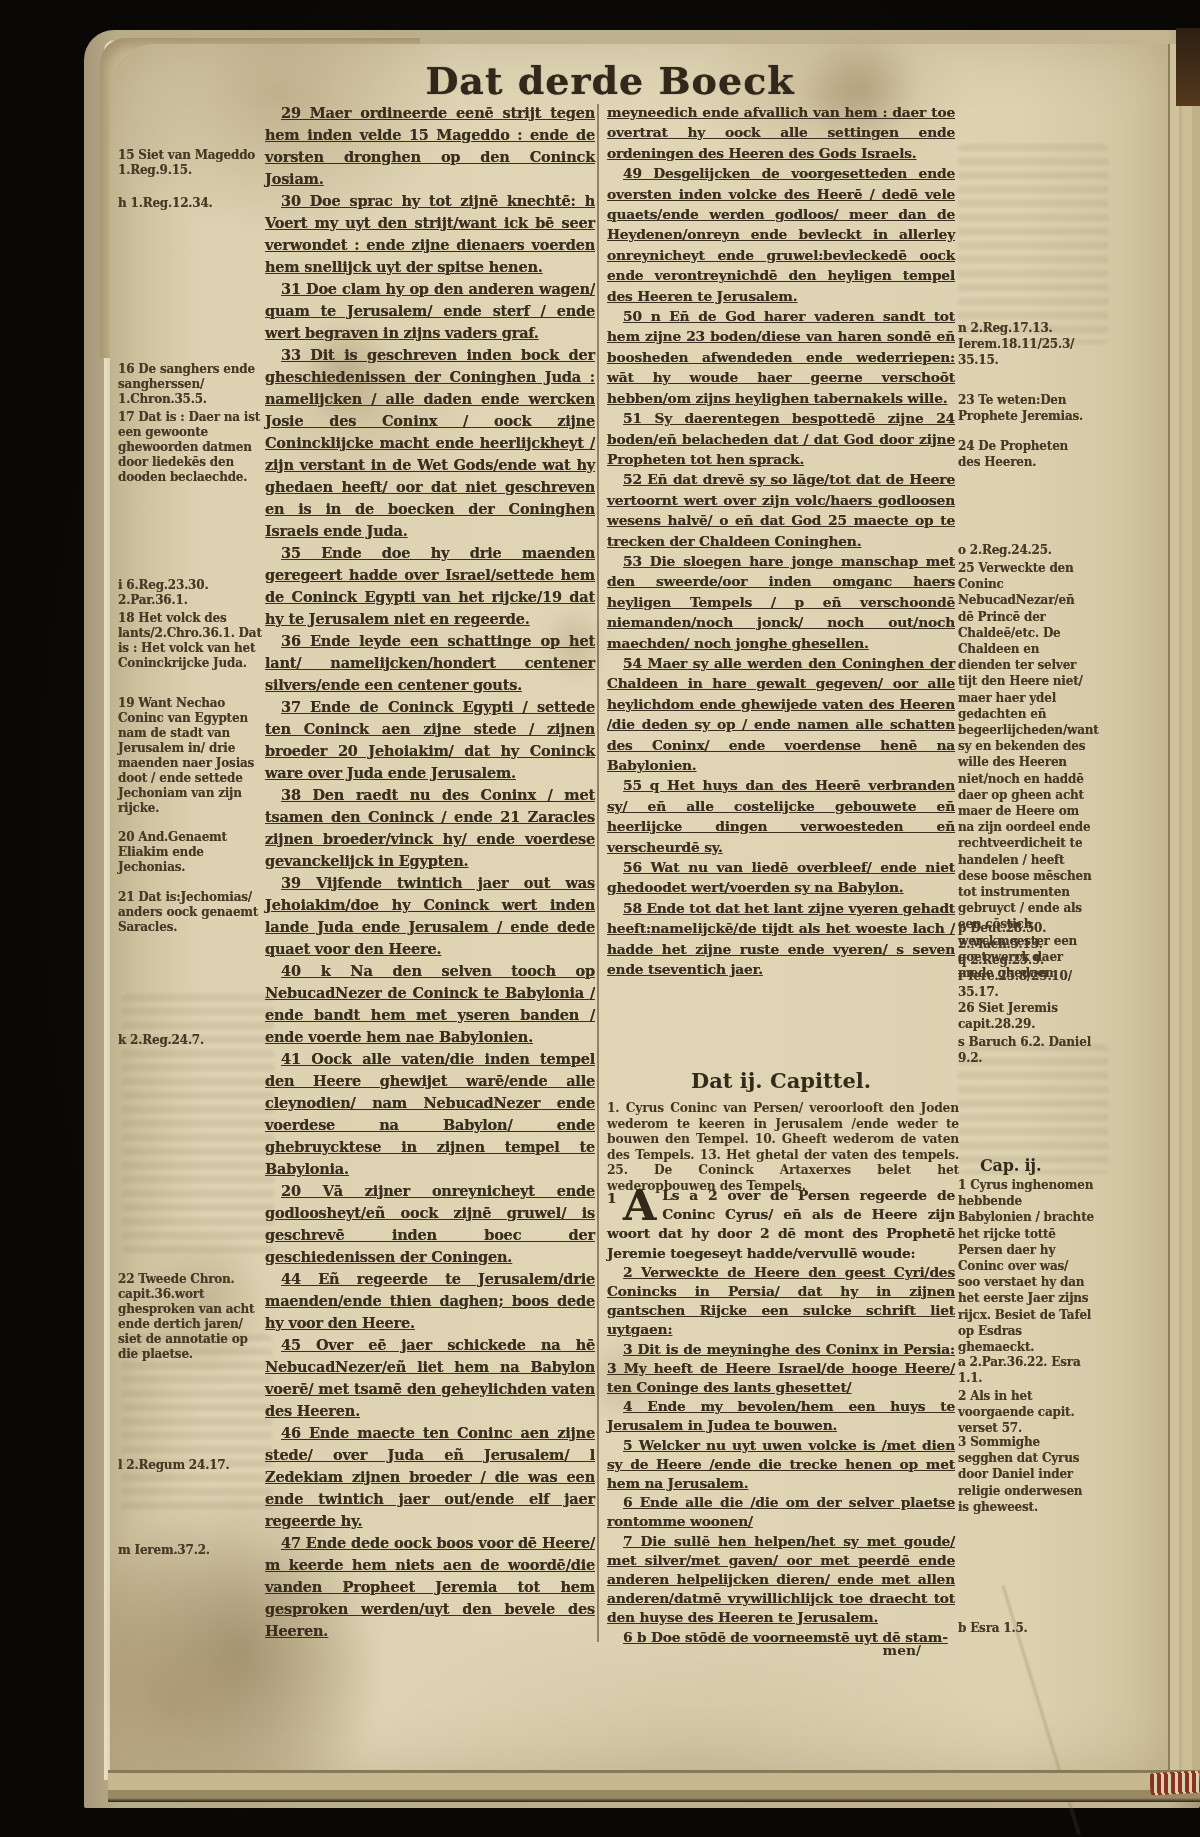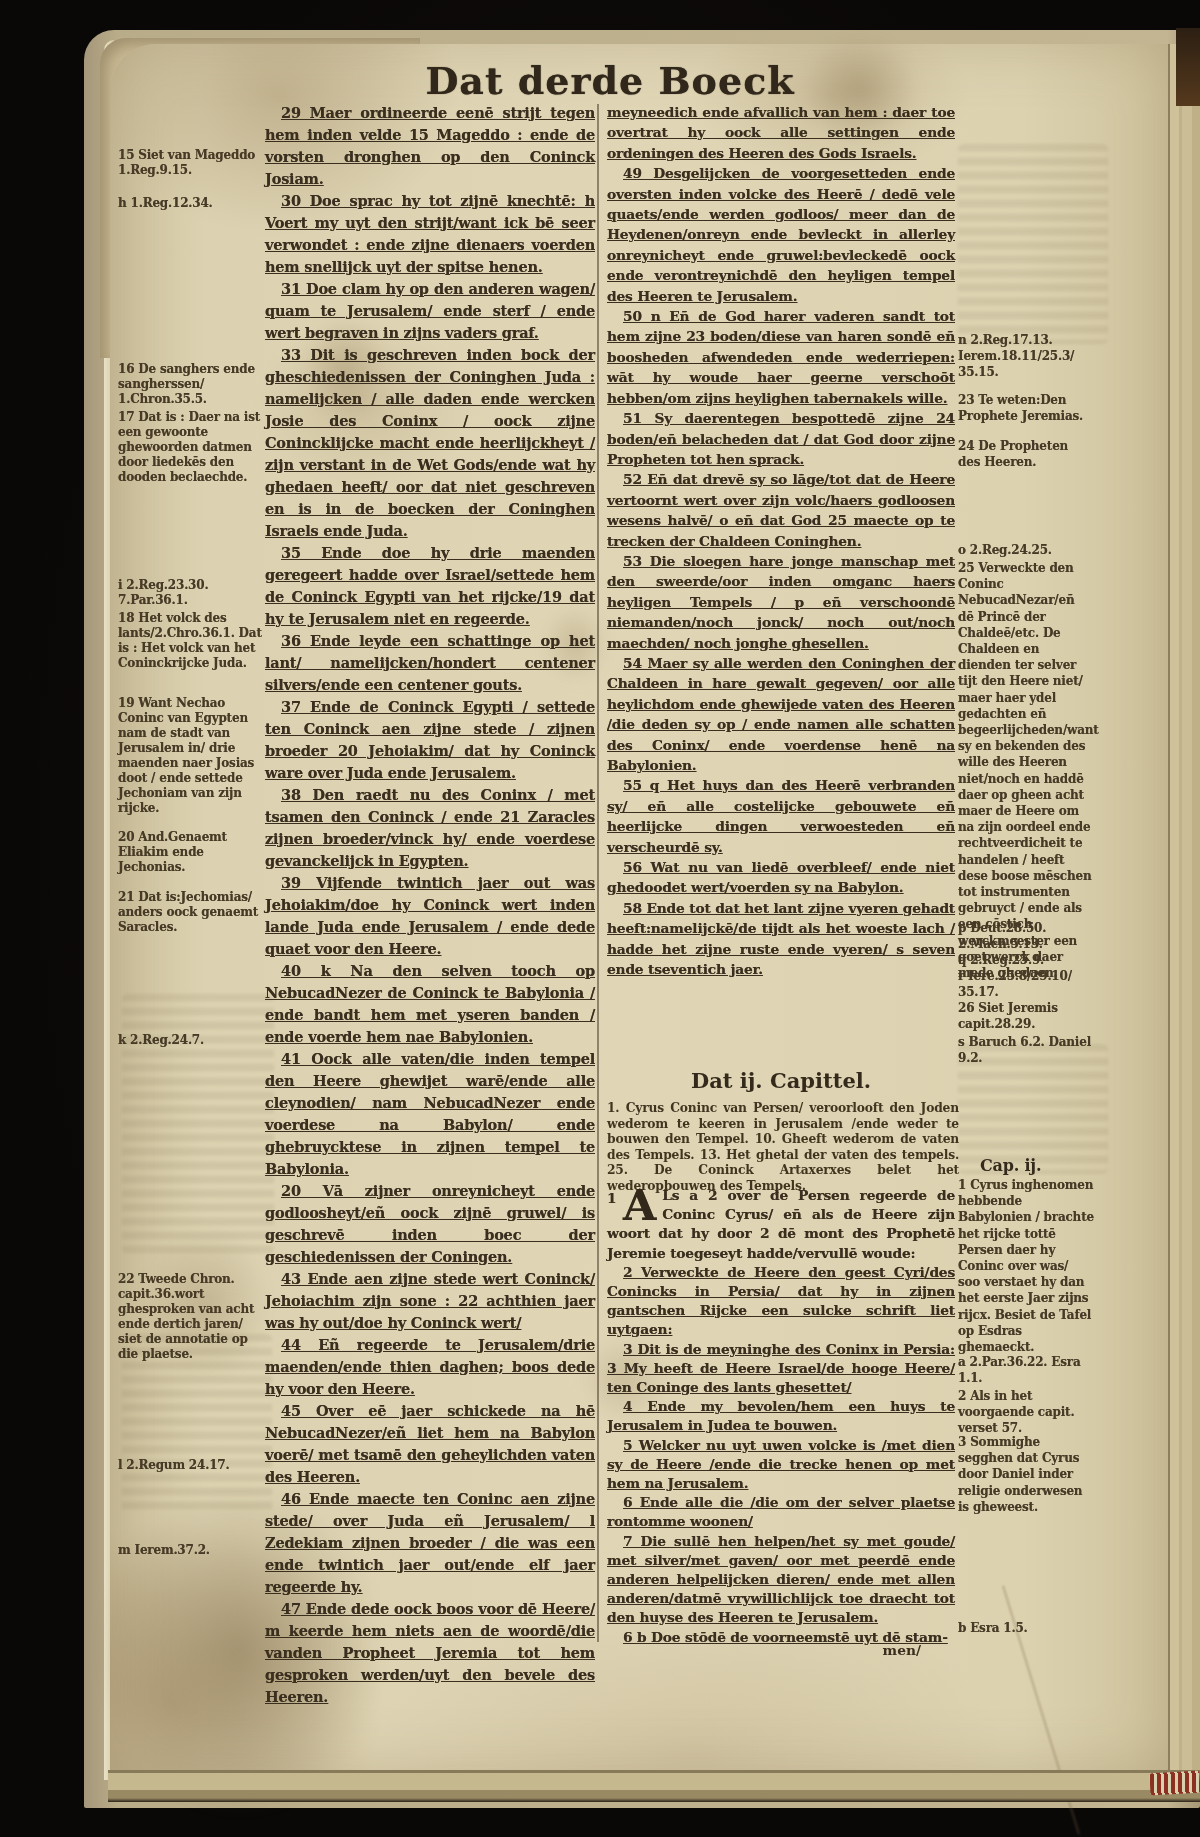--- a/index.html
+++ b/index.html
@@ -100,21 +100,21 @@
   </div>
 
   <div class="running-header">Dat derde Boeck</div>
   <div class="col-divider"></div>
 
   <div class="notes left-notes">
     <div class="note" style="top:148px">15 Siet van Mageddo 1.Reg.9.15.</div>
     <div class="note" style="top:196px">h 1.Reg.12.34.</div>
     <div class="note" style="top:362px">16 De sanghers ende sangherssen/ 1.Chron.35.5.</div>
     <div class="note" style="top:410px">17 Dat is : Daer na ist een gewoonte ghewoorden datmen door liedekēs den dooden beclaechde.</div>
-    <div class="note" style="top:578px">i 2.Reg.23.30. 7.Par.36.1.</div>
+    <div class="note" style="top:578px">i 6.Reg.23.30. 2.Par.36.1.</div>
     <div class="note" style="top:611px">18 Het volck des lants/2.Chro.36.1. Dat is : Het volck van het Coninckrijcke Juda.</div>
     <div class="note" style="top:696px">19 Want Nechao Coninc van Egypten nam de stadt van Jerusalem in/ drie maenden naer Josias doot / ende settede Jechoniam van zijn rijcke.</div>
     <div class="note" style="top:830px">20 And.Genaemt Eliakim ende Jechonias.</div>
     <div class="note" style="top:890px">21 Dat is:Jechomias/ anders oock genaemt Saracles.</div>
     <div class="note" style="top:1033px">k 2.Reg.24.7.</div>
     <div class="note" style="top:1272px">22 Tweede Chron. capit.36.wort ghesproken van acht ende dertich jaren/ siet de annotatie op die plaetse.</div>
     <div class="note" style="top:1458px">l 2.Regum 24.17.</div>
     <div class="note" style="top:1543px">m Ierem.37.2.</div>
   </div>
 
@@ -124,21 +124,20 @@
     <p>31 Doe clam hy op den anderen wagen/ quam te Jerusalem/ ende sterf / ende wert begraven in zijns vaders graf.</p>
     <p>33 Dit is geschreven inden bock der gheschiedenissen der Coninghen Juda : namelijcken / alle daden ende wercken Josie des Coninx / oock zijne Conincklijcke macht ende heerlijckheyt / zijn verstant in de Wet Gods/ende wat hy ghedaen heeft/ oor dat niet geschreven en is in de boecken der Coninghen Israels ende Juda.</p>
     <p>35 Ende doe hy drie maenden geregeert hadde over Israel/settede hem de Coninck Egypti van het rijcke/19 dat hy te Jerusalem niet en regeerde.</p>
     <p>36 Ende leyde een schattinge op het lant/ namelijcken/hondert centener silvers/ende een centener gouts.</p>
     <p>37 Ende de Coninck Egypti / settede ten Coninck aen zijne stede / zijnen broeder 20 Jehoiakim/ dat hy Coninck ware over Juda ende Jerusalem.</p>
     <p>38 Den raedt nu des Coninx / met tsamen den Coninck / ende 21 Zaracles zijnen broeder/vinck hy/ ende voerdese gevanckelijck in Egypten.</p>
     <p>39 Vijfende twintich jaer out was Jehoiakim/doe hy Coninck wert inden lande Juda ende Jerusalem / ende dede quaet voor den Heere.</p>
     <p>40 k Na den selven tooch op NebucadNezer de Coninck te Babylonia / ende bandt hem met yseren banden / ende voerde hem nae Babylonien.</p>
     <p>41 Oock alle vaten/die inden tempel den Heere ghewijet warē/ende alle cleynodien/ nam NebucadNezer ende voerdese na Babylon/ ende ghebruycktese in zijnen tempel te Babylonia.</p>
     <p>20 Vā zijner onreynicheyt ende godloosheyt/eñ oock zijnē gruwel/ is geschrevē inden boec der geschiedenissen der Coningen.</p>
-    <p>43 Ende aen zijne stede wert Coninck/ Jehoiachim zijn sone : 22 achthien jaer was hy out/doe hy Coninck wert/</p>
     <p>44 Eñ regeerde te Jerusalem/drie maenden/ende thien daghen; boos dede hy voor den Heere.</p>
     <p>45 Over eē jaer schickede na hē NebucadNezer/eñ liet hem na Babylon voerē/ met tsamē den geheylichden vaten des Heeren.</p>
     <p>46 Ende maecte ten Coninc aen zijne stede/ over Juda eñ Jerusalem/ l Zedekiam zijnen broeder / die was een ende twintich jaer out/ende elf jaer regeerde hy.</p>
     <p>47 Ende dede oock boos voor dē Heere/ m keerde hem niets aen de woordē/die vanden Propheet Jeremia tot hem gesproken werden/uyt den bevele des Heeren.</p>
 
   </div>
 
   <div class="right-ch1 body-text">
     <p class="no-indent">meyneedich ende afvallich van hem : daer toe overtrat hy oock alle settingen ende ordeningen des Heeren des Gods Israels.</p>
     <p>49 Desgelijcken de voorgesetteden ende oversten inden volcke des Heerē / dedē vele quaets/ende werden godloos/ meer dan de Heydenen/onreyn ende bevleckt in allerley onreynicheyt ende gruwel:bevleckedē oock ende verontreynichdē den heyligen tempel des Heeren te Jerusalem.</p>
@@ -163,21 +162,21 @@
     <p>3 Dit is de meyninghe des Coninx in Persia: 3 My heeft de Heere Israel/de hooge Heere/ ten Coninge des lants ghesettet/</p>
     <p>4 Ende my bevolen/hem een huys te Jerusalem in Judea te bouwen.</p>
     <p>5 Welcker nu uyt uwen volcke is /met dien sy de Heere /ende die trecke henen op met hem na Jerusalem.</p>
     <p>6 Ende alle die /die om der selver plaetse rontomme woonen/</p>
     <p>7 Die sullē hen helpen/het sy met goude/ met silver/met gaven/ oor met peerdē ende anderen helpelijcken dieren/ ende met allen anderen/datmē vrywillichlijck toe draecht tot den huyse des Heeren te Jerusalem.</p>
     <p>6 b Doe stōdē de voorneemstē uyt dē stam-</p>
   </div>
   <div class="catchword">men/</div>
 
   <div class="notes right-notes">
-    <div class="note" style="top:332px">n 2.Reg.17.13. Ierem.18.11/25.3/ 35.15.</div>
+    <div class="note" style="top:320px">n 2.Reg.17.13. Ierem.18.11/25.3/ 35.15.</div>
     <div class="note" style="top:392px">23 Te weten:Den Prophete Jeremias.</div>
     <div class="note" style="top:438px">24 De Propheten des Heeren.</div>
     <div class="note" style="top:542px">o 2.Reg.24.25.</div>
     <div class="note" style="top:560px">25 Verweckte den Coninc NebucadNezar/eñ dē Princē der Chaldeē/etc. De Chaldeen en dienden ter selver tijt den Heere niet/ maer haer ydel gedachten eñ begeerlijcheden/want sy en bekenden des wille des Heeren niet/noch en haddē daer op gheen acht maer de Heere om na zijn oordeel ende rechtveerdicheit te handelen / heeft dese boose mēschen tot instrumenten gebruyct / ende als een cōstich werckmeester een goet werck daer mede ghedaen.</div>
     <div class="note" style="top:920px">p Deut.28.50. 2.Mach.5.13.</div>
     <div class="note" style="top:952px">q 2.Reg.25.9.</div>
     <div class="note" style="top:968px">r Iere.25.8/29.10/ 35.17.</div>
     <div class="note" style="top:1000px">26 Siet Jeremis capit.28.29.</div>
     <div class="note" style="top:1034px">s Baruch 6.2. Daniel 9.2.</div>
     <div class="cap-mark" style="top:1158px">Cap. ij.</div>

